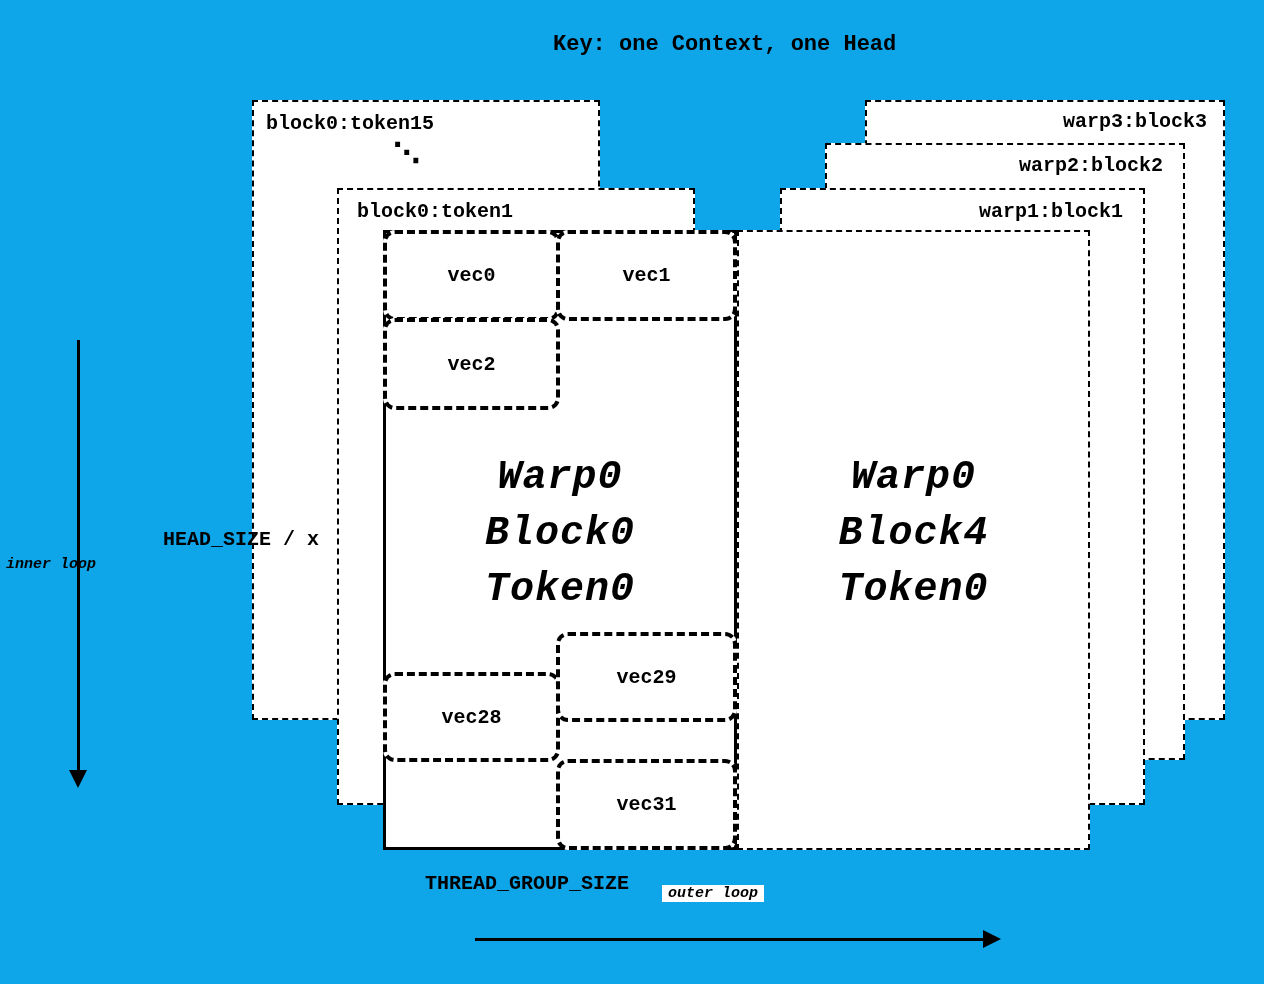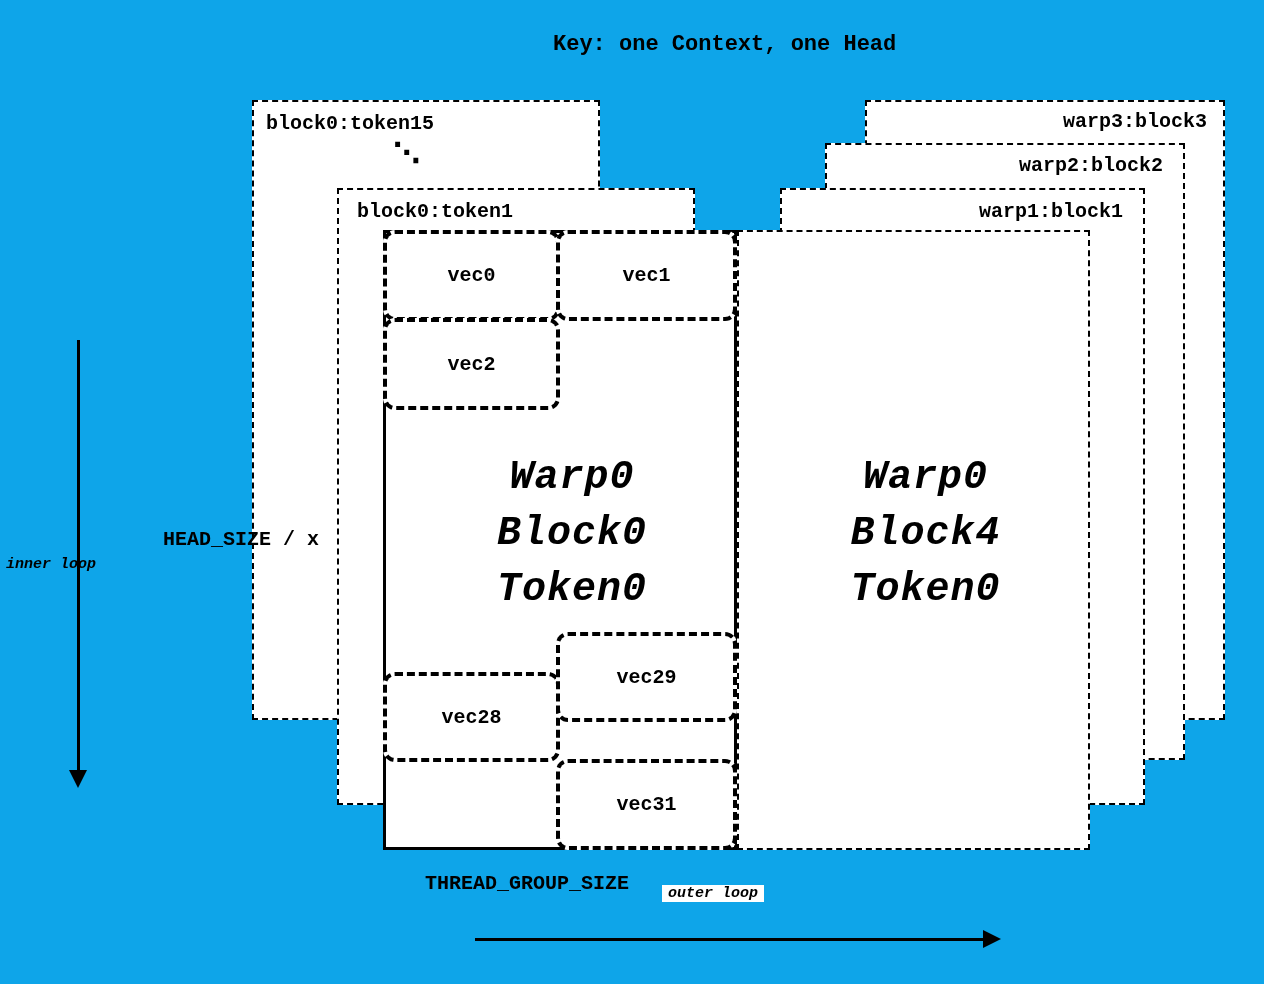--- a/index.html
+++ b/index.html
@@ -14,21 +14,21 @@
   .box-dashed { border:2px dashed #000; background:#fff; }
   .lbl { font-weight:bold; font-size:20px; white-space:nowrap; z-index:6; }
   .lbl-italic { font-weight:bold; font-style:italic; font-size:15px; white-space:nowrap; z-index:6; }
   .vec {
     border:4px dashed #000; border-radius:12px; background:#fff;
     display:flex; align-items:center; justify-content:center;
     font-weight:bold; font-size:20px; z-index:6;
   }
   .big {
     font-weight:bold; font-style:italic; font-size:40px; line-height:56px;
-    text-align:center; z-index:6; letter-spacing:1px;margin-left:12px;
+    text-align:center; z-index:6; letter-spacing:1px;
   }
   .arrow-line-v { width:3px; background:#000; z-index:1; }
   .arrow-line-h { height:3px; background:#000; z-index:1; }
   .arrowhead-down {
     width:0; height:0; border-left:9px solid transparent;
     border-right:9px solid transparent; border-top:18px solid #000; z-index:1;
   }
   .arrowhead-right {
     width:0; height:0; border-top:9px solid transparent;
     border-bottom:9px solid transparent; border-left:18px solid #000; z-index:1;

